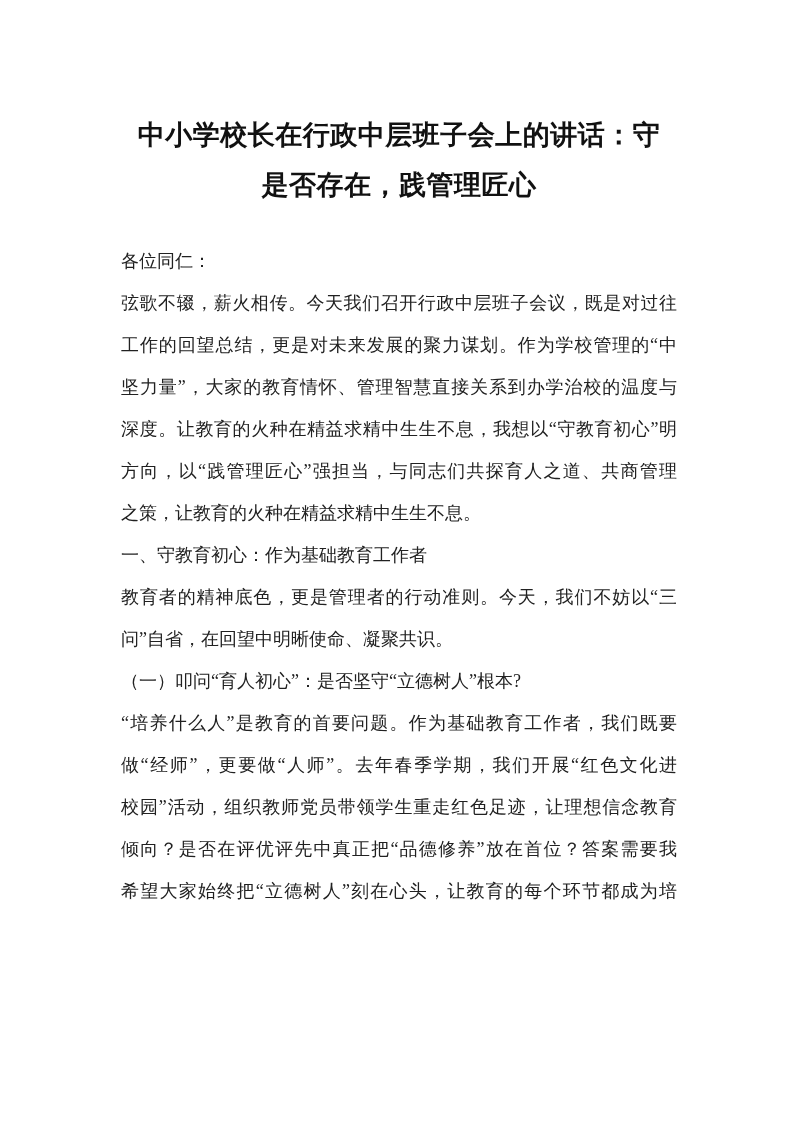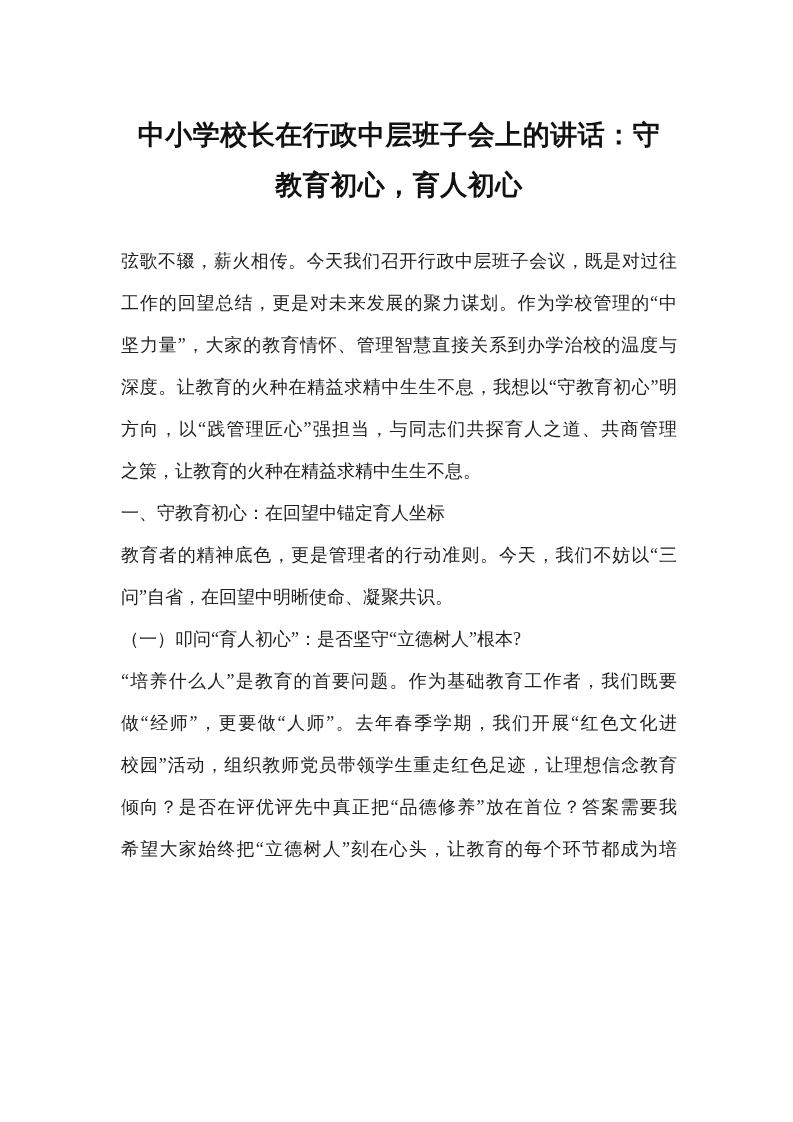--- a/index.html
+++ b/index.html
@@ -48,30 +48,31 @@
     text-align-last: justify;
     font-family: Liberation Serif, serif;
   }
 </style>
 </head>
 <body>
 
 <div class="page">
   <h1 class="title-block">
     <span class="title-line">中小学校长在行政中层班子会上的讲话：守</span>
-    <span class="title-line">教育初心，育人初心</span>
+    <span class="title-line">是否存在，践管理匠心</span>
   </h1>
   <div class="content" id="body-lines">
+      <div class="line">各位同仁：</div>
       <div class="line fill">弦歌不辍，薪火相传。今天我们召开行政中层班子会议，既是对过往</div>
       <div class="line fill">工作的回望总结，更是对未来发展的聚力谋划。作为学校管理的“中</div>
       <div class="line fill">坚力量”，大家的教育情怀、管理智慧直接关系到办学治校的温度与</div>
       <div class="line fill">深度。让教育的火种在精益求精中生生不息，我想以“守教育初心”明</div>
       <div class="line fill">方向，以“践管理匠心”强担当，与同志们共探育人之道、共商管理</div>
       <div class="line">之策，让教育的火种在精益求精中生生不息。</div>
-      <div class="line">一、守教育初心：在回望中锚定育人坐标</div>
+      <div class="line">一、守教育初心：作为基础教育工作者</div>
       <div class="line fill">教育者的精神底色，更是管理者的行动准则。今天，我们不妨以“三</div>
       <div class="line">问”自省，在回望中明晰使命、凝聚共识。</div>
       <div class="line">（一）叩问“育人初心”：是否坚守“立德树人”根本?</div>
       <div class="line fill">“培养什么人”是教育的首要问题。作为基础教育工作者，我们既要</div>
       <div class="line fill">做“经师”，更要做“人师”。去年春季学期，我们开展“红色文化进</div>
       <div class="line fill">校园”活动，组织教师党员带领学生重走红色足迹，让理想信念教育</div>
       <div class="line fill">倾向？是否在评优评先中真正把“品德修养”放在首位？答案需要我</div>
       <div class="line fill">希望大家始终把“立德树人”刻在心头，让教育的每个环节都成为培</div>
     </div>
 </div>

